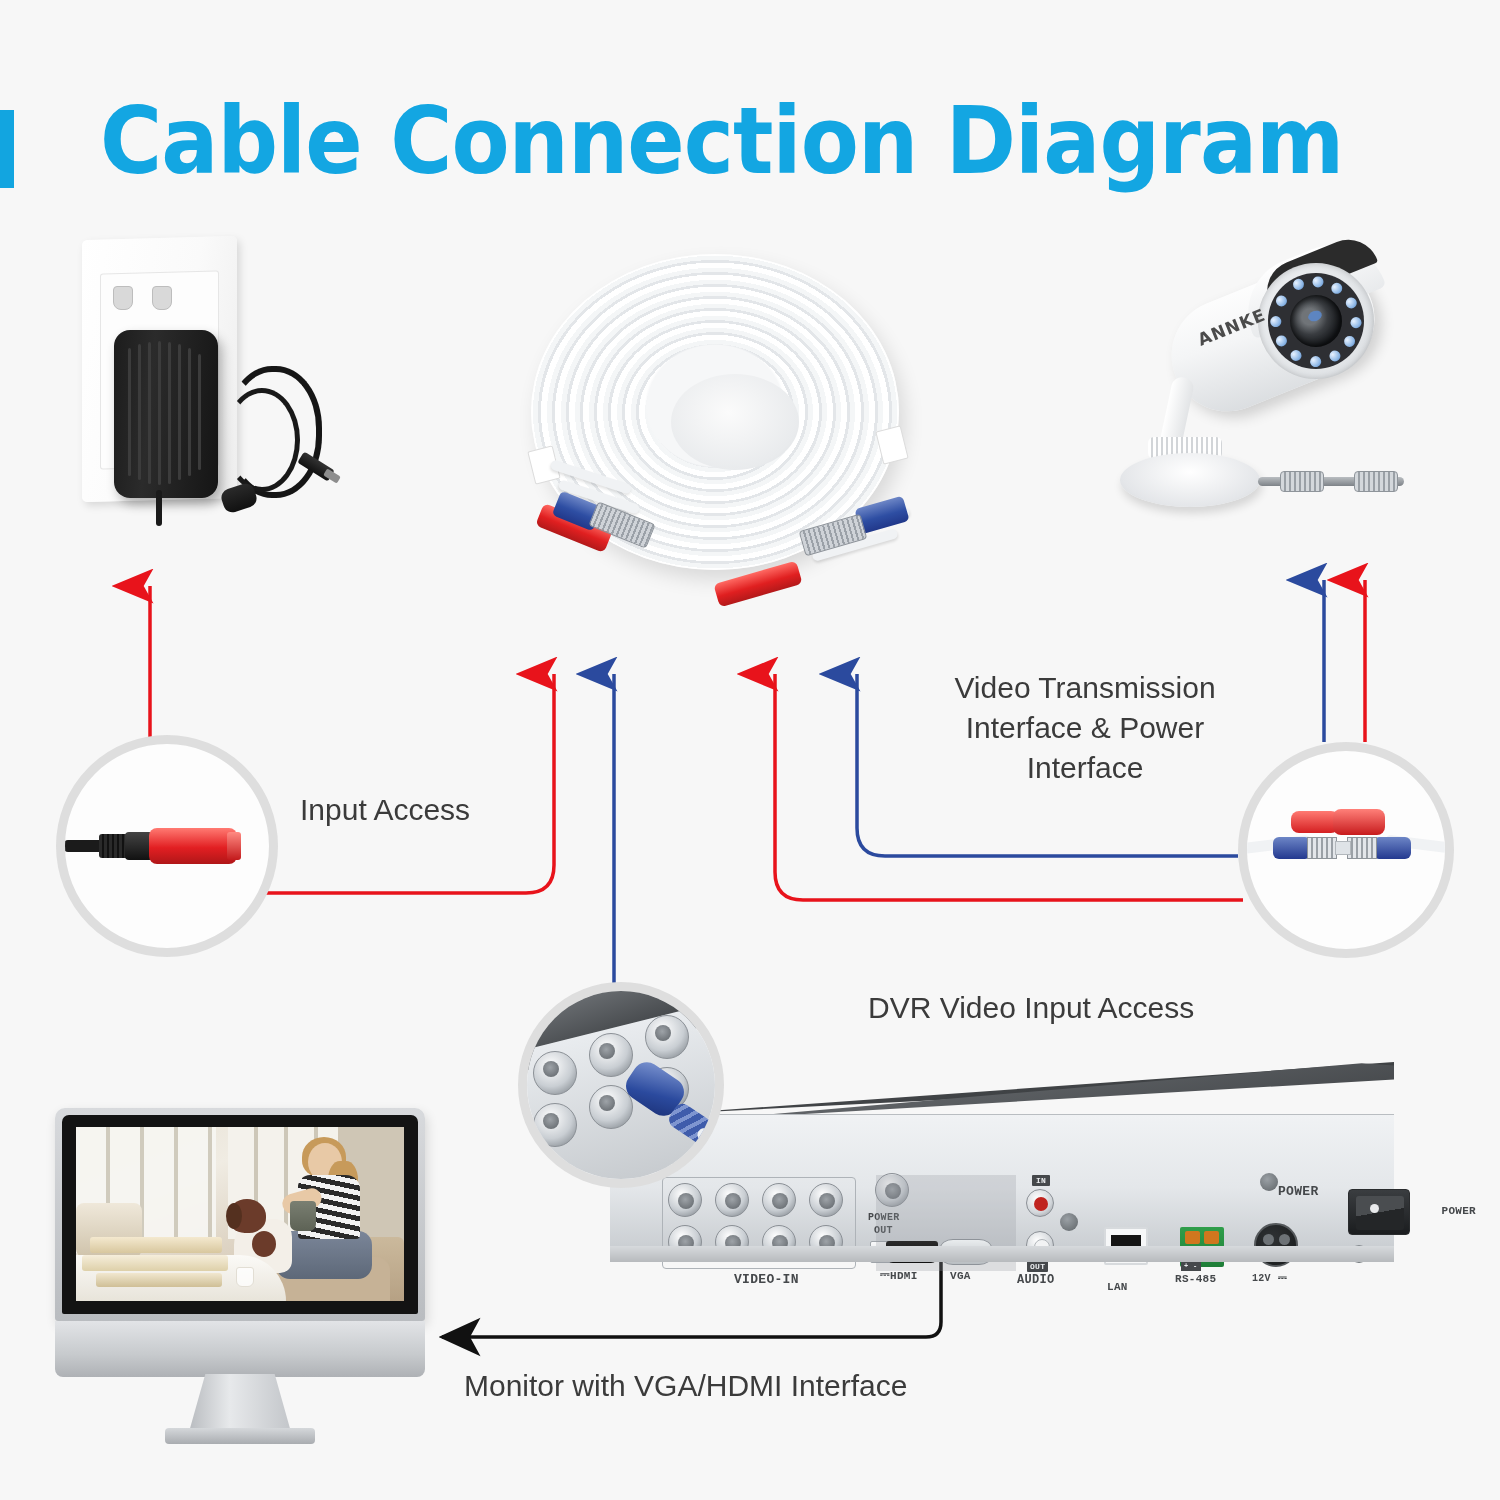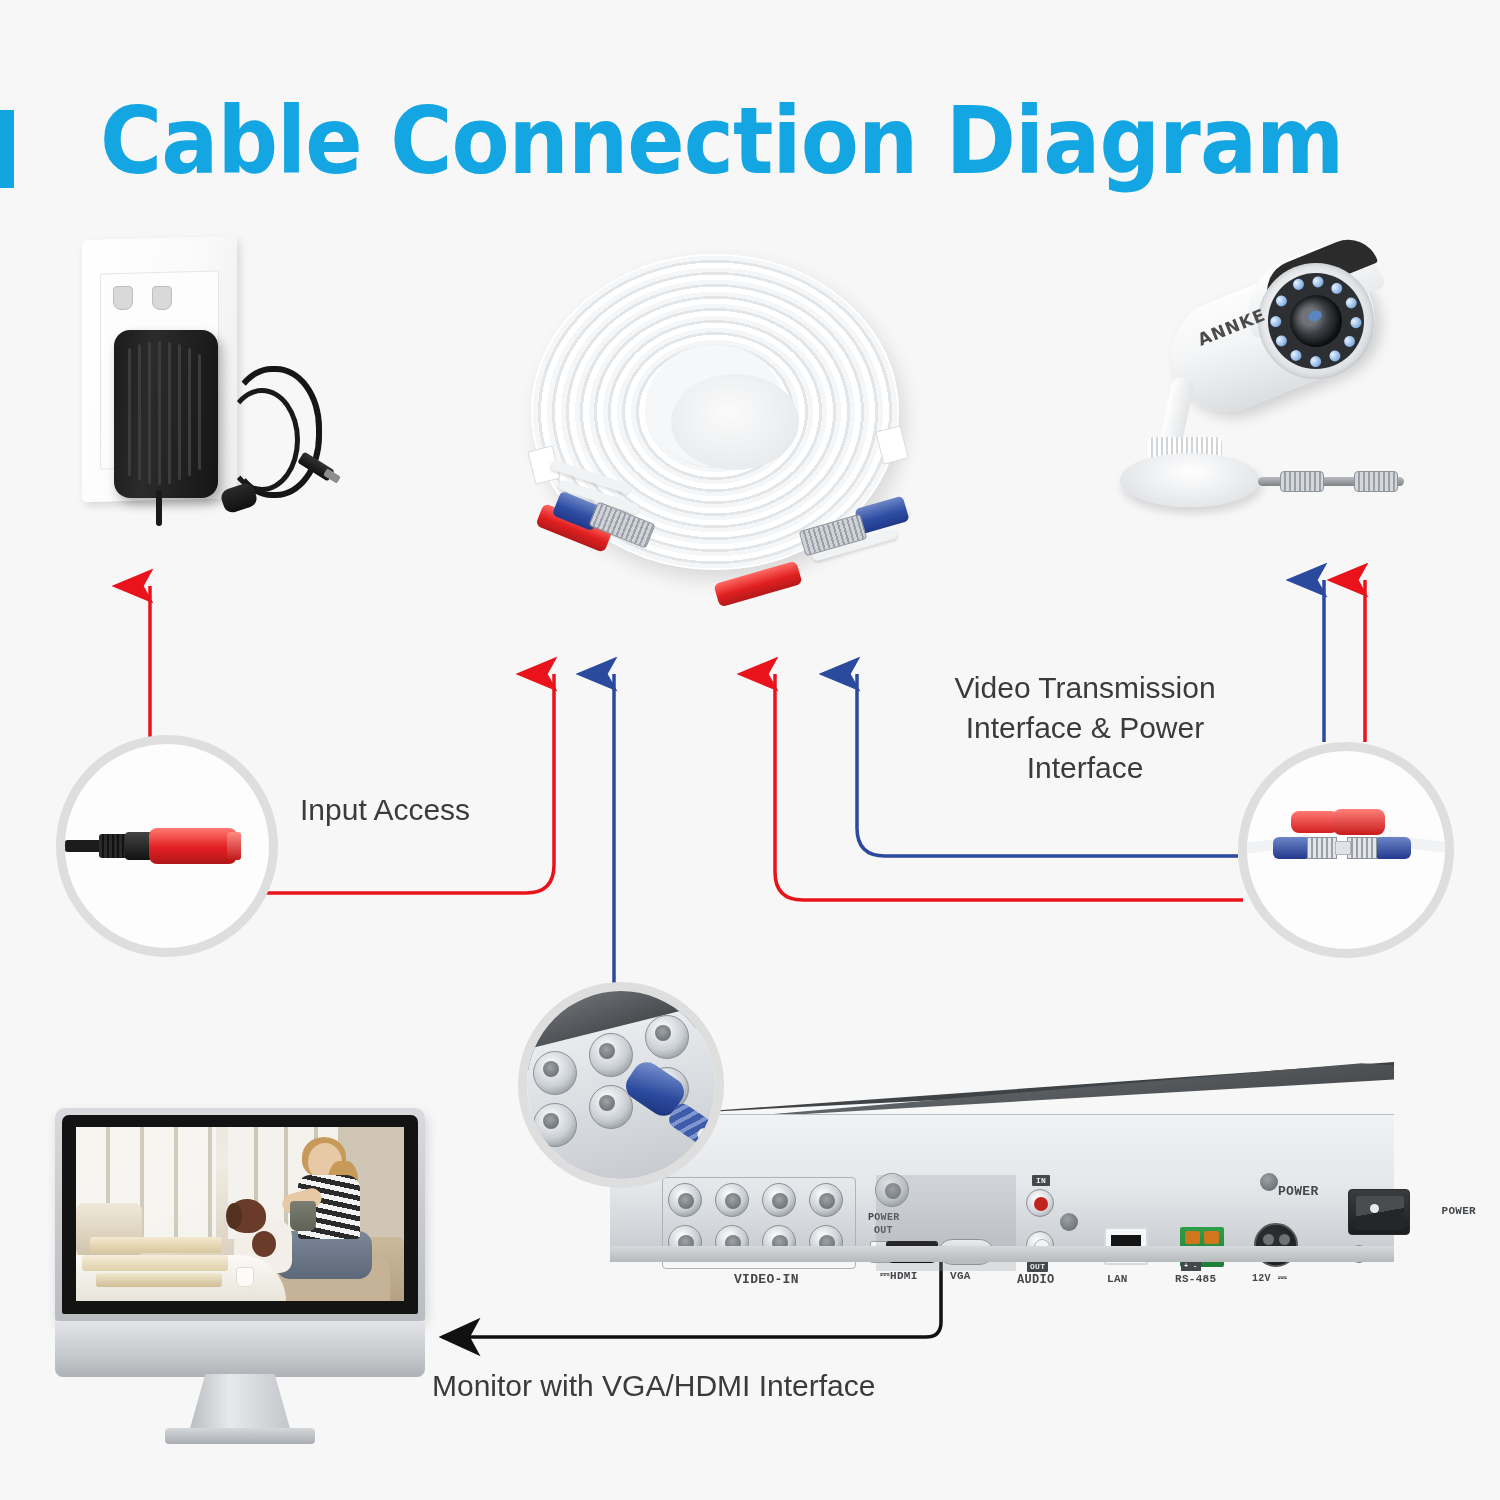--- a/index.html
+++ b/index.html
@@ -35,21 +35,21 @@
   .label {
     position:absolute;
     color:#3b3b3b;
     font-size:30px;
     line-height:40px;
     white-space:pre-line;
   }
   #label-power-access { left:300px; top:790px; }
   #label-video-transmission { left:935px; top:668px; width:300px; text-align:center; }
   #label-dvr-input { left:868px; top:988px; }
-  #label-monitor { left:432px; top:1366px; }
+  #label-monitor { left:464px; top:1366px; }
 
   
   #lines { position:absolute; inset:0; }
 
   
   .callout {
     position:absolute; border-radius:50%;
     background:#fdfdfd;
     border:9px solid #dedede;
     overflow:hidden;
@@ -557,21 +557,21 @@
       <div class="dvr-text" style="left:340px; top:155px; font-size:11px;">VGA</div>
 
       <div class="dvr-text" style="left:422px; top:60px; font-size:8px; background:#45484b; color:#e9ebed; padding:1px 4px; border-radius:1px;">IN</div>
       <div class="rca rca-in" style="left:416px; top:74px;"></div>
       <div class="rca rca-out" style="left:416px; top:116px;"></div>
       <div class="dvr-text" style="left:417px; top:146px; font-size:8px; background:#45484b; color:#e9ebed; padding:1px 3px; border-radius:1px;">OUT</div>
       <div class="dvr-text" style="left:407px; top:158px; font-size:12px;">AUDIO</div>
       <div class="screw" style="left:450px; top:98px;"></div>
 
       <div id="lan-port" style="left:494px; top:112px;"></div>
-      <div class="dvr-text" style="left:497px; top:158px; font-size:11px;">LAN</div>
+      <div class="dvr-text" style="left:497px; top:166px; font-size:11px;">LAN</div>
 
       <div id="rs485" style="left:570px; top:112px;">
         <div class="rs-screw" style="left:5px;"></div>
         <div class="rs-screw" style="left:24px;"></div>
         <div class="rs-hole" style="left:6px;"></div>
         <div class="rs-hole" style="left:25px;"></div>
       </div>
       <div class="dvr-text" style="left:571px; top:146px; font-size:7px; background:#45484b; color:#e9ebed; padding:1px 3px;">+  -</div>
       <div class="dvr-text" style="left:565px; top:158px; font-size:11px;">RS-485</div>
 
@@ -663,15 +663,16 @@
     <div class="bnc-port" style="left:118px; top:76px; width:44px; height:44px;"></div>
     <div style="position:absolute; left:100px; top:78px; width:56px; height:40px; background:linear-gradient(160deg,#7f97d2,#2b4a9e 60%,#1c3279); border-radius:14px; transform:rotate(34deg);"></div>
     <div style="position:absolute; left:142px; top:120px; width:46px; height:26px; background:repeating-linear-gradient(118deg,#3f5cab 0 6px,#7e95d0 6px 10px); border-radius:9px; transform:rotate(34deg);"></div>
     <div style="position:absolute; left:168px; top:146px; width:44px; height:13px; background:#eef1f4; border-radius:6px; transform:rotate(34deg);"></div>
   </div>
 
   <div class="label" id="label-power-access">Input Access</div>
   <div class="label" id="label-video-transmission">Video Transmission
 Interface &amp; Power
 Interface</div>
+  <div class="label" id="label-dvr-input">DVR Video Input Access</div>
   <div class="label" id="label-monitor">Monitor with VGA/HDMI Interface</div>
 
 </div>
 
 </body></html>

